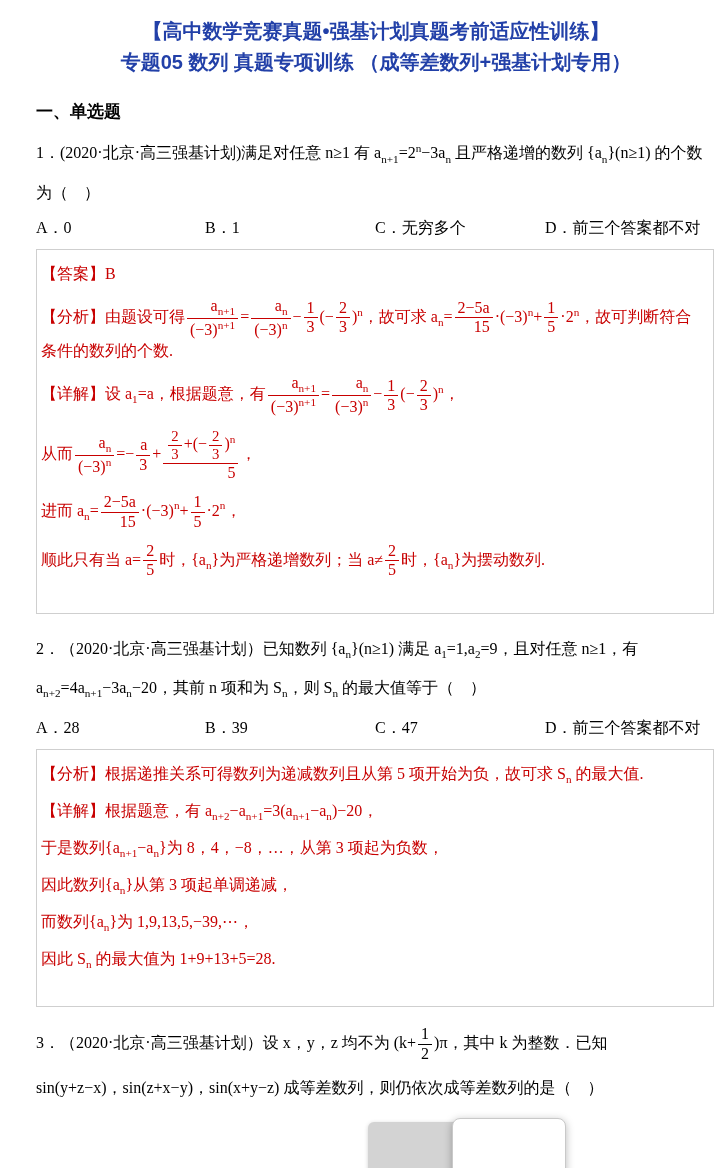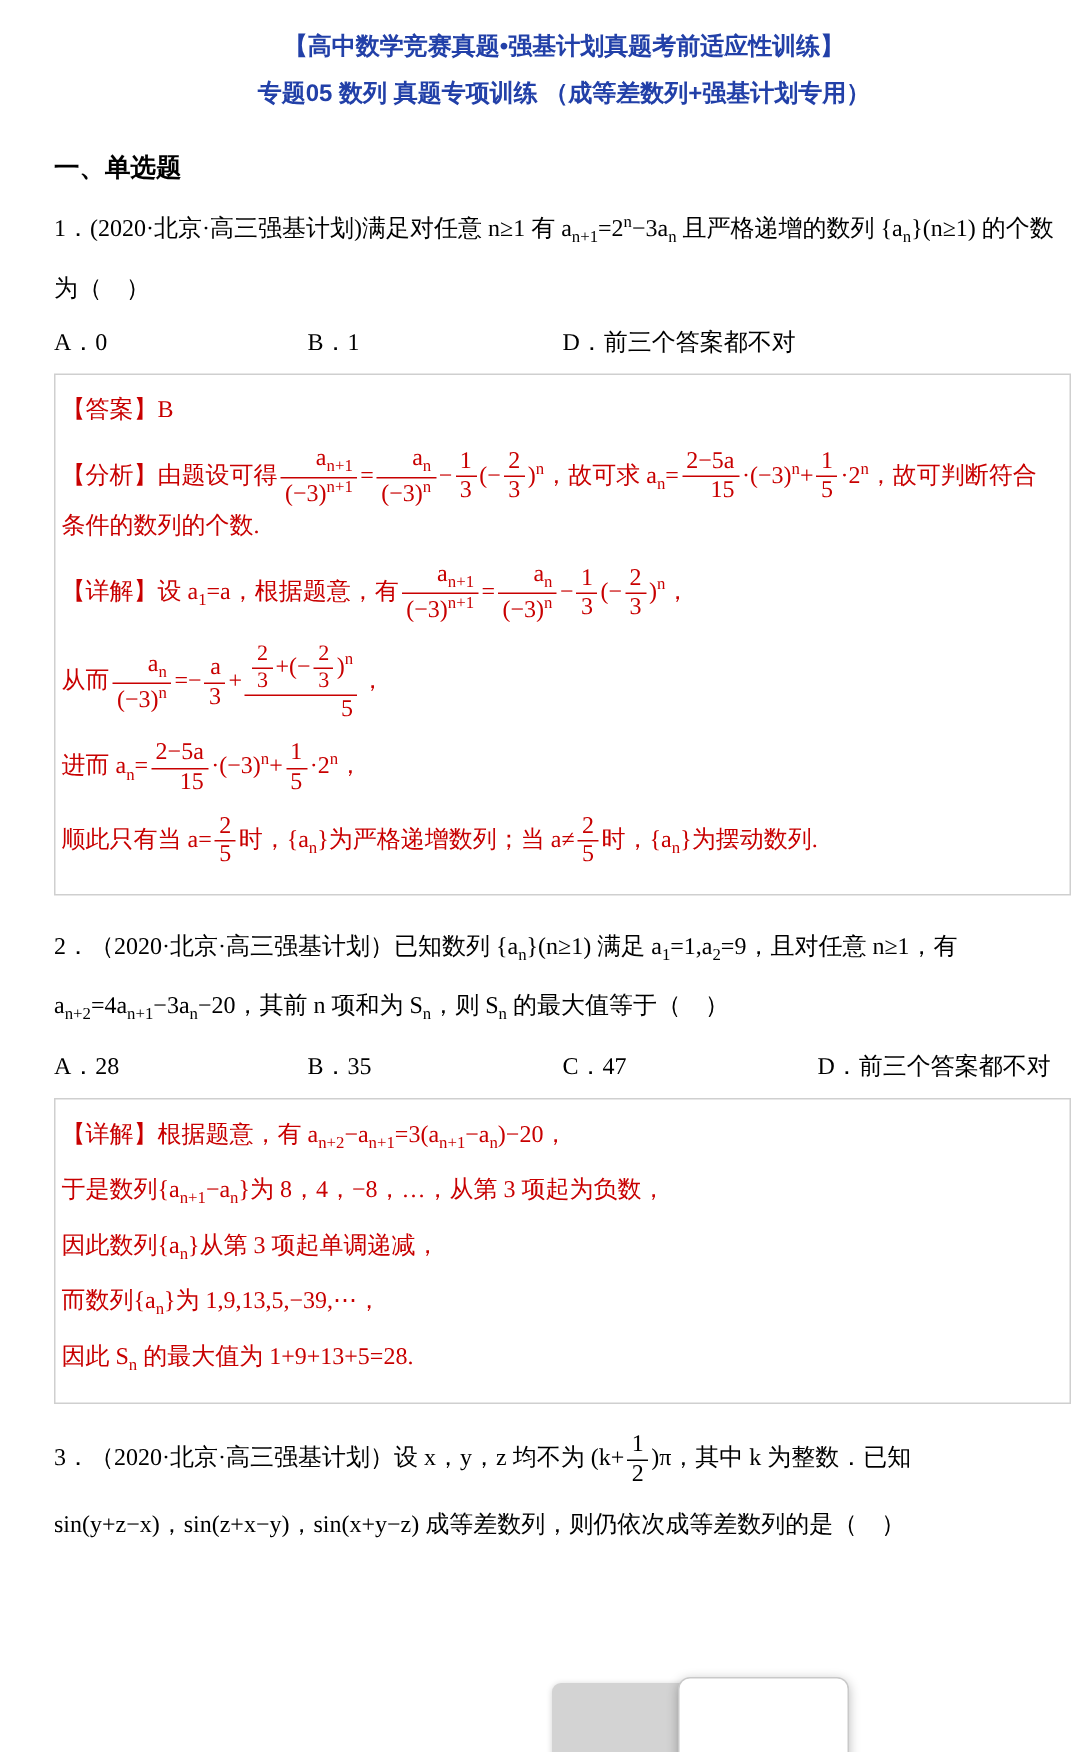--- a/index.html
+++ b/index.html
@@ -6,34 +6,34 @@
   body{
     width:726px;height:1168px;position:relative;overflow:hidden;
     background:#ffffff;color:#000;
     font-family:"Liberation Serif", serif;
     font-size:16px;
   }
   .content{padding:16px 10px 0 36px;width:680px;box-sizing:content-box;}
   .doc-title{
     font-family:"Liberation Sans", sans-serif;
     font-weight:700;color:var(--title-blue,#2240a8);
-    font-size:16px;line-height:31px;text-align:center;
+    font-size:20px;line-height:31px;text-align:center;
     margin:0 0 22px 0;
   }
   .section-heading{
     font-family:Liberation Mono, monospace;
     font-weight:700;font-size:17px;margin:0 0 6px 0;color:#000;
   }
   .stem{margin:8px 0 6px 0;line-height:34px;}
   .options{display:grid;grid-template-columns:169px 170px 170px 1fr;margin:8px 0 10px 0;}
   .option{white-space:nowrap;}
   .answer-box{
     border:1px solid var(--box-border,#cfcfcf);
     color:var(--answer-red,#c80000);
-    padding:1px 8px 5px 4px;margin:8px 2px 18px 0;
+    padding:1px 8px 22px 4px;margin:8px 2px 18px 0;
   }
   .answer-box p{margin:11px 0;line-height:1.5;}
   .black-text{color:#000;}
   sub,sup{font-size:0.7em;}
   .frac{
     display:inline-block;vertical-align:middle;text-align:right;
     line-height:1.15;margin:0 2px;
   }
   .frac .num{display:block;border-bottom:1px solid currentColor;padding:0 3px;}
   .frac .den{display:block;padding:0 3px;}
@@ -59,41 +59,43 @@
     <div>专题05 数列 真题专项训练 （成等差数列+强基计划专用）</div>
   </h1>
 
   <div class="section-heading">一、单选题</div>
 
   <section>
     <p class="stem">1．(2020·北京·高三强基计划)满足对任意 n≥1 有 a<sub>n+1</sub>=2<sup>n</sup>−3a<sub>n</sub> 且严格递增的数列 {a<sub>n</sub>}(n≥1) 的个数为（　）</p>
     <div class="options">
       <span class="option">A．0</span>
       <span class="option">B．1</span>
+      <span class="option">C．无穷多个</span>
       <span class="option">D．前三个答案都不对</span>
     </div>
     <div class="answer-box">
       <p>【答案】B</p>
       <p>【分析】由题设可得<span class="frac"><span class="num">a<sub>n+1</sub></span><span class="den">(−3)<sup>n+1</sup></span></span>=<span class="frac"><span class="num">a<sub>n</sub></span><span class="den">(−3)<sup>n</sup></span></span>−<span class="frac"><span class="num">1</span><span class="den">3</span></span>(−<span class="frac"><span class="num">2</span><span class="den">3</span></span>)<sup>n</sup>，故可求 a<sub>n</sub>=<span class="frac"><span class="num">2−5a</span><span class="den">15</span></span>·(−3)<sup>n</sup>+<span class="frac"><span class="num">1</span><span class="den">5</span></span>·2<sup>n</sup>，故可判断符合条件的数列的个数.</p>
       <p>【详解】设 a<sub>1</sub>=a，根据题意，有<span class="frac"><span class="num">a<sub>n+1</sub></span><span class="den">(−3)<sup>n+1</sup></span></span>=<span class="frac"><span class="num">a<sub>n</sub></span><span class="den">(−3)<sup>n</sup></span></span>−<span class="frac"><span class="num">1</span><span class="den">3</span></span>(−<span class="frac"><span class="num">2</span><span class="den">3</span></span>)<sup>n</sup>，</p>
       <p>从而<span class="frac"><span class="num">a<sub>n</sub></span><span class="den">(−3)<sup>n</sup></span></span>=−<span class="frac"><span class="num">a</span><span class="den">3</span></span>+<span class="frac"><span class="num"><span class="frac"><span class="num">2</span><span class="den">3</span></span>+(−<span class="frac"><span class="num">2</span><span class="den">3</span></span>)<sup>n</sup></span><span class="den">5</span></span>，</p>
       <p>进而 a<sub>n</sub>=<span class="frac"><span class="num">2−5a</span><span class="den">15</span></span>·(−3)<sup>n</sup>+<span class="frac"><span class="num">1</span><span class="den">5</span></span>·2<sup>n</sup>，</p>
       <p>顺此只有当 a=<span class="frac"><span class="num">2</span><span class="den">5</span></span>时，{a<sub>n</sub>}为严格递增数列；当 a≠<span class="frac"><span class="num">2</span><span class="den">5</span></span>时，{a<sub>n</sub>}为摆动数列.</p>
     </div>
   </section>
 
   <section>
     <p class="stem">2．（2020·北京·高三强基计划）已知数列 {a<sub>n</sub>}(n≥1) 满足 a<sub>1</sub>=1,a<sub>2</sub>=9，且对任意 n≥1，有 a<sub>n+2</sub>=4a<sub>n+1</sub>−3a<sub>n</sub>−20，其前 n 项和为 S<sub>n</sub>，则 S<sub>n</sub> 的最大值等于（　）</p>
     <div class="options">
       <span class="option">A．28</span>
-      <span class="option">B．35</span>
+      <span class="option">B．39</span>
       <span class="option">C．47</span>
       <span class="option">D．前三个答案都不对</span>
     </div>
     <div class="answer-box">
+      <p>【分析】根据递推关系可得数列为递减数列且从第 5 项开始为负，故可求 S<sub>n</sub> 的最大值.</p>
       <p>【详解】根据题意，有 a<sub>n+2</sub>−a<sub>n+1</sub>=3(a<sub>n+1</sub>−a<sub>n</sub>)−20，</p>
       <p>于是数列{a<sub>n+1</sub>−a<sub>n</sub>}为 8，4，−8，…，从第 3 项起为负数，</p>
       <p>因此数列{a<sub>n</sub>}从第 3 项起单调递减，</p>
       <p>而数列{a<sub>n</sub>}为 1,9,13,5,−39,⋯，</p>
       <p>因此 S<sub>n</sub> 的最大值为 1+9+13+5=28.</p>
     </div>
   </section>
 
   <section>
     <p class="stem">3．（2020·北京·高三强基计划）设 x，y，z 均不为 (k+<span class="frac"><span class="num">1</span><span class="den">2</span></span>)π，其中 k 为整数．已知</p>

